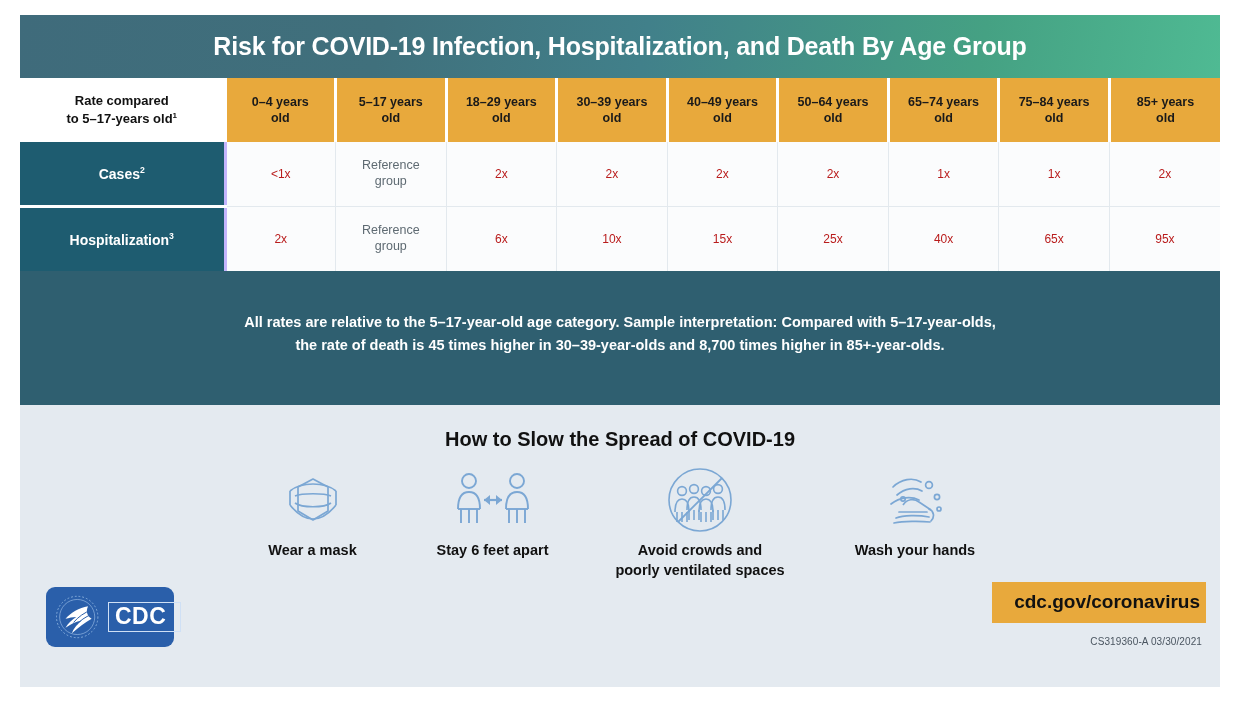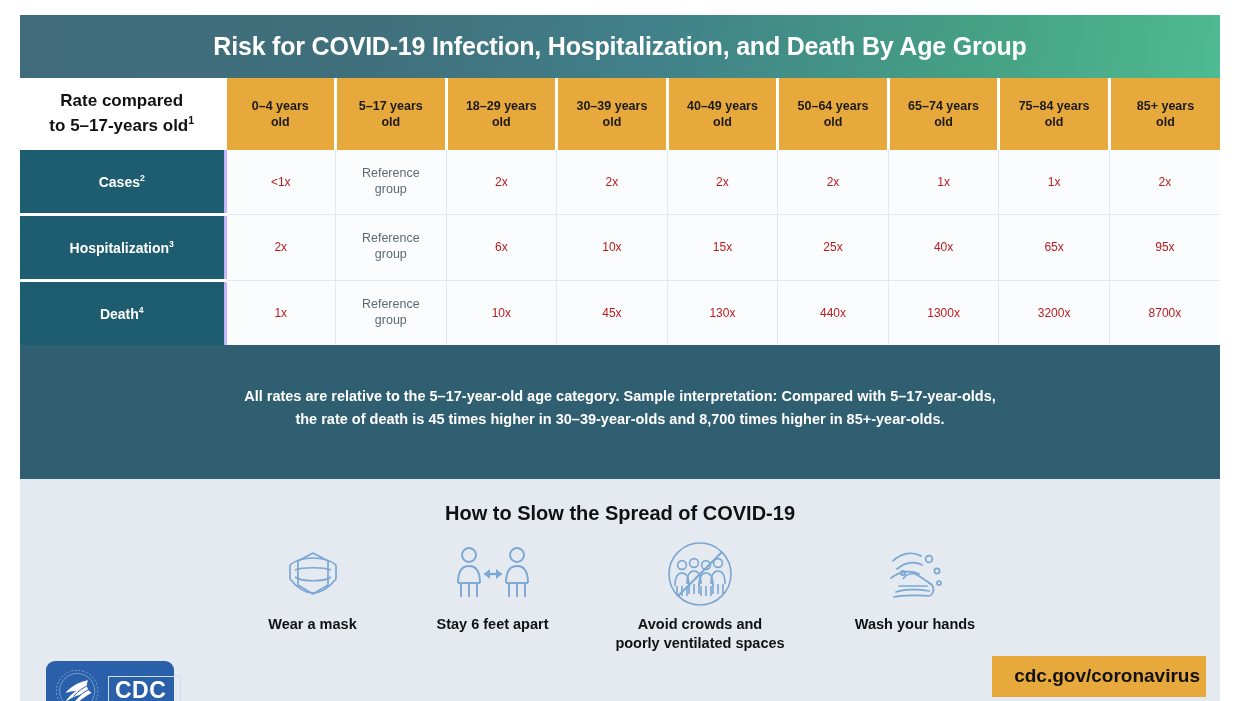--- a/index.html
+++ b/index.html
@@ -46,21 +46,21 @@
   table.risk-table {
     border-collapse: collapse;
     width: 1200px;
     table-layout: fixed;
   }
   table.risk-table col.lbl { width: 205px; }
 
   th.rate-head {
     background: #ffffff;
     color: #111111;
-    font-size: 17px;
+    font-size: 13px;
     font-weight: bold;
     line-height: 1.35;
     padding: 12px 6px;
     height: 40px;
     vertical-align: middle;
     border-right: 3px solid #ffffff;
     text-align: center;
   }
   th.age-head {
     background: #e8a93c;
@@ -313,37 +313,20 @@
           </td>
           <td class="val">6x</td>
           <td class="val">10x</td>
           <td class="val">15x</td>
           <td class="val">25x</td>
           <td class="val">40x</td>
           <td class="val">65x</td>
           <td class="val">95x</td>
         </tr>
 
-        <tr>
-          <td class="row-label">
-            <span>Death</span><sup>4</sup>
-          </td>
-          <td class="val">1x</td>
-          <td class="val ref">
-            <span>Reference</span><br>
-            <span>group</span>
-          </td>
-          <td class="val">10x</td>
-          <td class="val">45x</td>
-          <td class="val">130x</td>
-          <td class="val">440x</td>
-          <td class="val">1300x</td>
-          <td class="val">3200x</td>
-          <td class="val">8700x</td>
-        </tr>
       </tbody>
     </table>
   </div>
 
   <div class="note-band">
     <span>All rates are relative to the 5–17-year-old age category. Sample interpretation: Compared with 5–17-year-olds,</span><br>
     <span>the rate of death is 45 times higher in 30–39-year-olds and 8,700 times higher in 85+-year-olds.</span>
   </div>
 
   <div class="spread">

